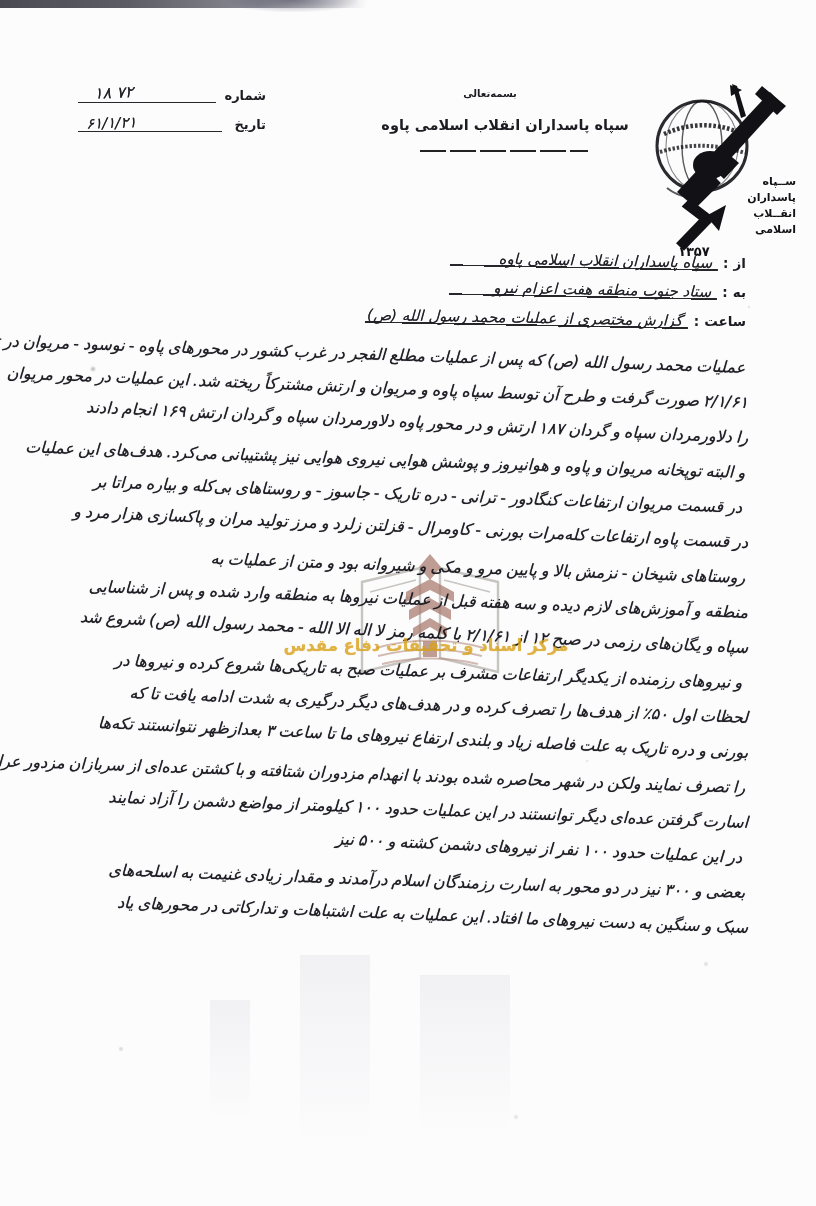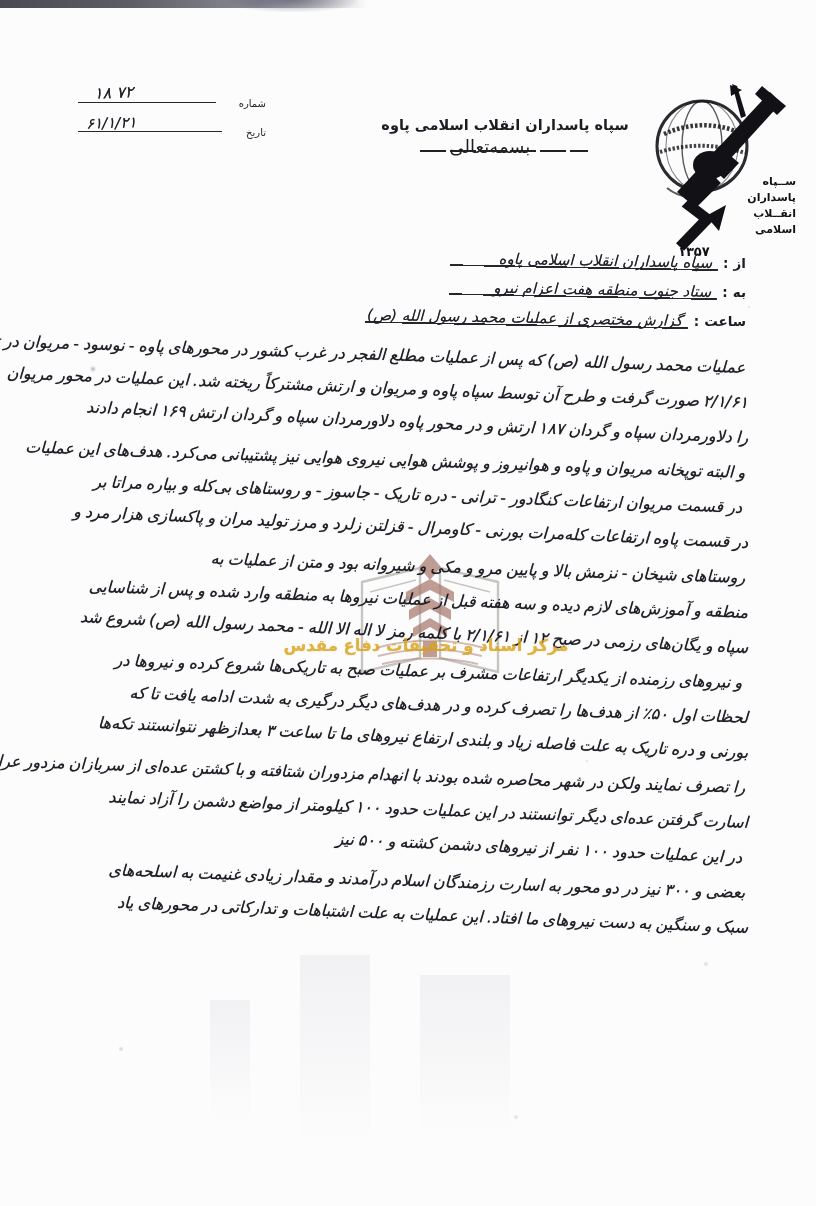--- a/index.html
+++ b/index.html
@@ -20,33 +20,33 @@
       260px 455px 1px 0 rgba(80,80,90,.2), 586px 760px 1px 0 rgba(80,80,90,.18),
       92px 368px 2px 1px rgba(60,60,70,.35), 748px 306px 1px 0 rgba(80,80,90,.2);}
   .streak{position:absolute;background:linear-gradient(to bottom,rgba(40,40,60,.05),rgba(40,40,60,0));}
   .s1{left:300px;top:955px;width:70px;height:190px;}
   .s2{left:420px;top:975px;width:90px;height:160px;}
   .s3{left:210px;top:1000px;width:40px;height:120px;}
 
   
   .fields{position:absolute;left:78px;top:86px;width:188px;direction:rtl;}
   .frow{position:relative;height:29px;}
-  .flabel{position:absolute;right:0;top:12px;font-size:10px;font-weight:normal;letter-spacing:.5px;}
+  .flabel{position:absolute;right:0;top:2px;font-size:13px;font-weight:bold;letter-spacing:.5px;}
   .fline{position:absolute;left:0;top:16px;border-top:1.8px solid #26262b;}
   .fline.num{right:50px;}
   .fline.dat{right:44px;}
   .fline.att{right:52px;transform:rotate(-1deg);}
   .fhand{position:absolute;font-style:italic;font-weight:500;color:#202026;direction:ltr;
     text-shadow:0 0 .6px rgba(25,25,35,.65);}
   .fhand.num{left:16px;top:-3px;font-size:16px;letter-spacing:9px;transform:rotate(-2deg);}
   .fhand.dat{left:8px;top:-1px;font-size:15px;letter-spacing:1px;transform:rotate(-1.5deg);}
 
   
   .besmele{position:absolute;left:370px;top:88px;width:240px;text-align:center;
-    font-size:18px;font-weight:normal;direction:rtl;margin-top:48px;}
+    font-size:10px;font-weight:bold;direction:rtl;}
   .orgtitle{position:absolute;left:330px;top:117px;width:350px;text-align:center;
     font-size:14.5px;font-weight:bold;direction:rtl;letter-spacing:.3px;}
   .org-underline{position:absolute;left:420px;top:150px;width:168px;height:2px;
     background:repeating-linear-gradient(90deg,#222 0 26px,rgba(0,0,0,0) 26px 30px);}
 
   
   .emblem{position:absolute;left:620px;top:84px;width:184px;height:178px;}
   .emblem text{font-family:"DejaVu Sans",sans-serif;font-weight:bold;fill:#121216;}
 
   

